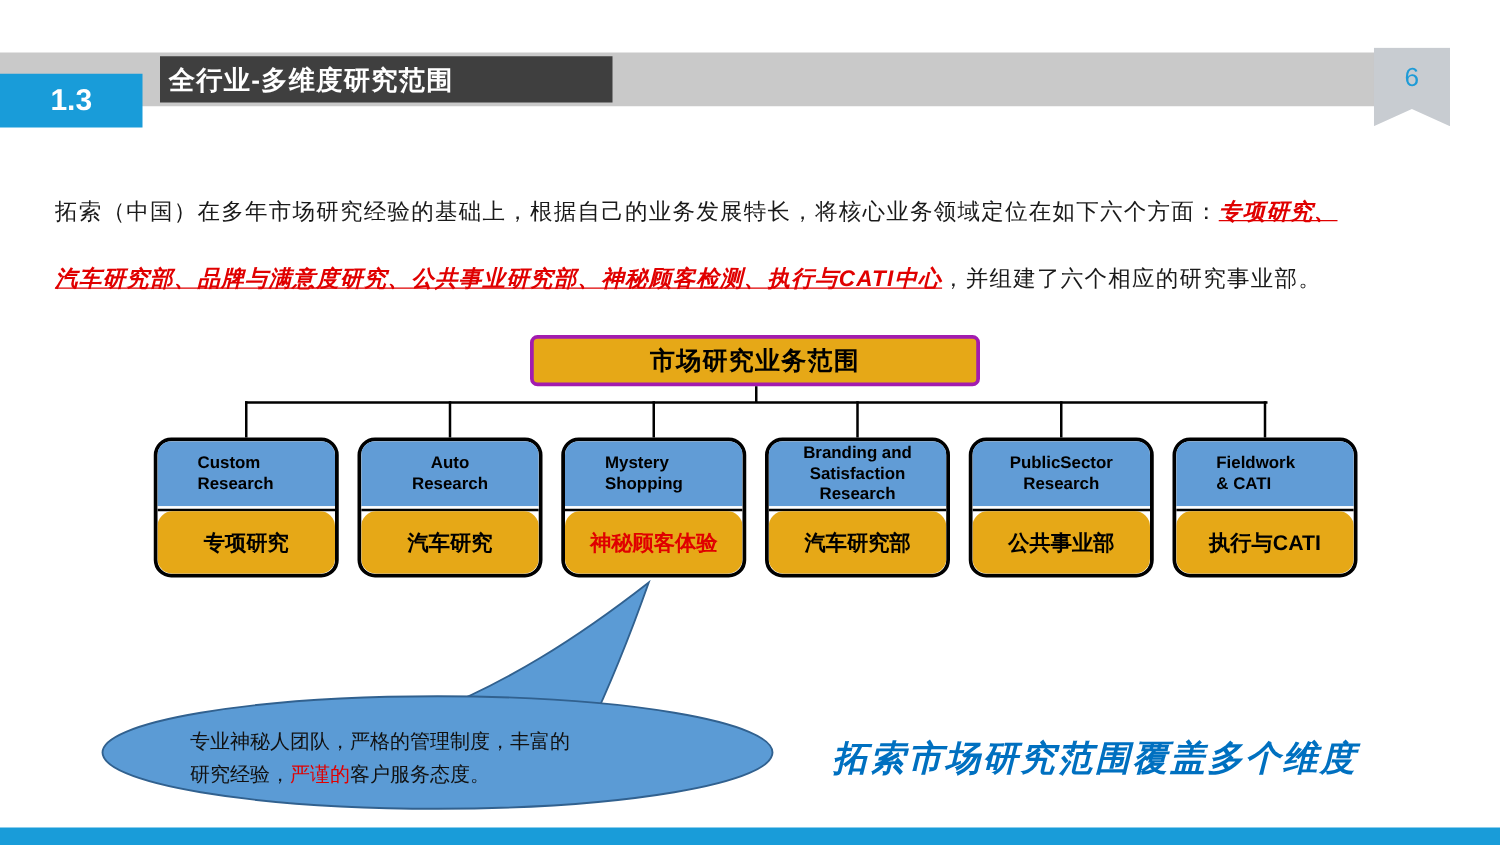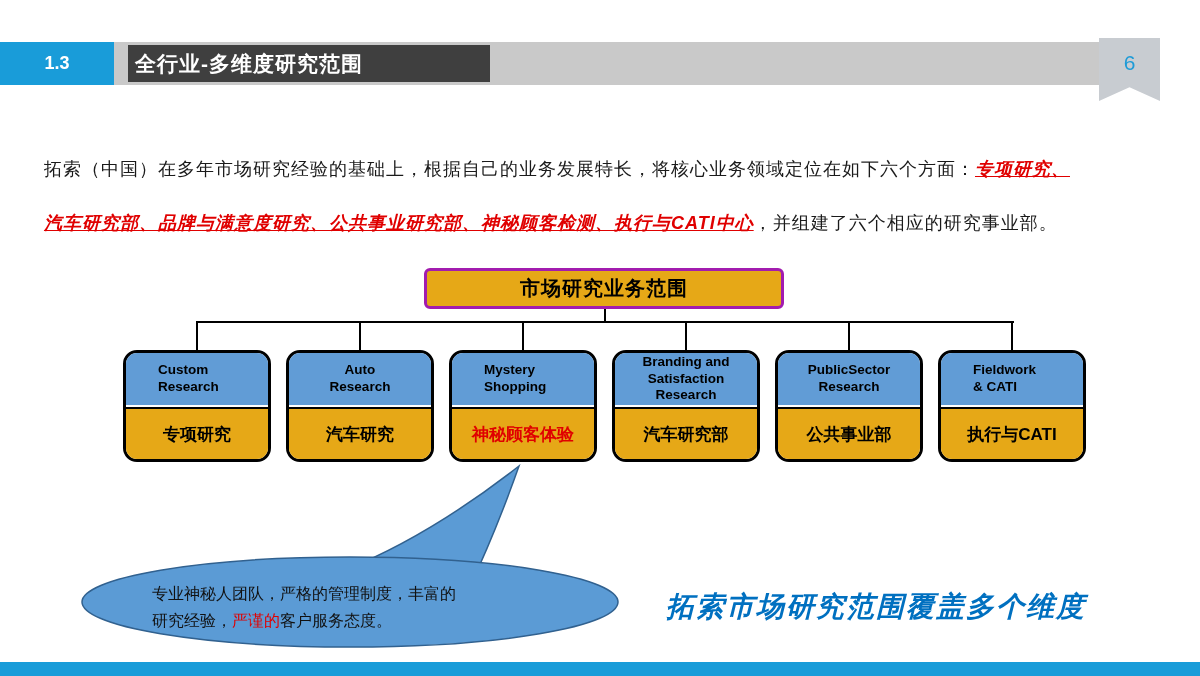--- a/index.html
+++ b/index.html
@@ -8,22 +8,22 @@
     position: relative; width: 1200px; height: 676px;
     background: #ffffff; overflow: hidden;
   }
 
   
   .header-gray-bar {
     position: absolute; left: 0; top: 42px; width: 1146px; height: 43px;
     background: #C9C9C9;
   }
   .header-section {
-    position: absolute; left: 0; top: 42px; width: 114px; height: 43px;
-    background: #199CD9; color: #ffffff; font-size: 18px; font-weight: bold;
+    position: absolute; left: 0; top: 59px; width: 114px; height: 43px;
+    background: #199CD9; color: #ffffff; font-size: 24px; font-weight: bold;
     display: flex; align-items: center; justify-content: center;
   }
   .header-title-box {
     position: absolute; left: 128px; top: 45px; width: 362px; height: 37px;
     background: #3F3F3F; color: #ffffff; font-size: 21px; font-weight: bold;
     display: flex; align-items: center; padding-left: 7px; letter-spacing: 1px;
   }
   .bookmark {
     position: absolute; left: 1099px; top: 38px; width: 61px; height: 63px;
     background: #C8CCD1;
@@ -68,21 +68,21 @@
     font-size: 13.5px; font-weight: bold; line-height: 1.22;
     display: flex; align-items: center; justify-content: center;
     text-align: center; white-space: pre-line;
   }
   .node.ta-left .node-en { justify-content: flex-start; padding-left: 32px; text-align: left; }
   .node-gap { height: 3px; background: #fff; }
   .node-divider { height: 2px; background: #000; }
   .node-cn {
     height: 52px; background: #E6A817; color: #000;
     font-size: 17px; font-weight: bold;
-    display: flex; align-items: center; justify-content: center;
+    display: flex; align-items: center; justify-content: center; border-radius: 12px;
   }
   .node-cn.red { color: #E00000; }
 
   
   .callout-svg { position: absolute; left: 60px; top: 440px; }
   .callout-text {
     position: absolute; left: 152px; top: 580px; width: 316px;
     font-size: 16px; line-height: 27px; color: #111;
   }
   .callout-text .red { color: #E00000; }

